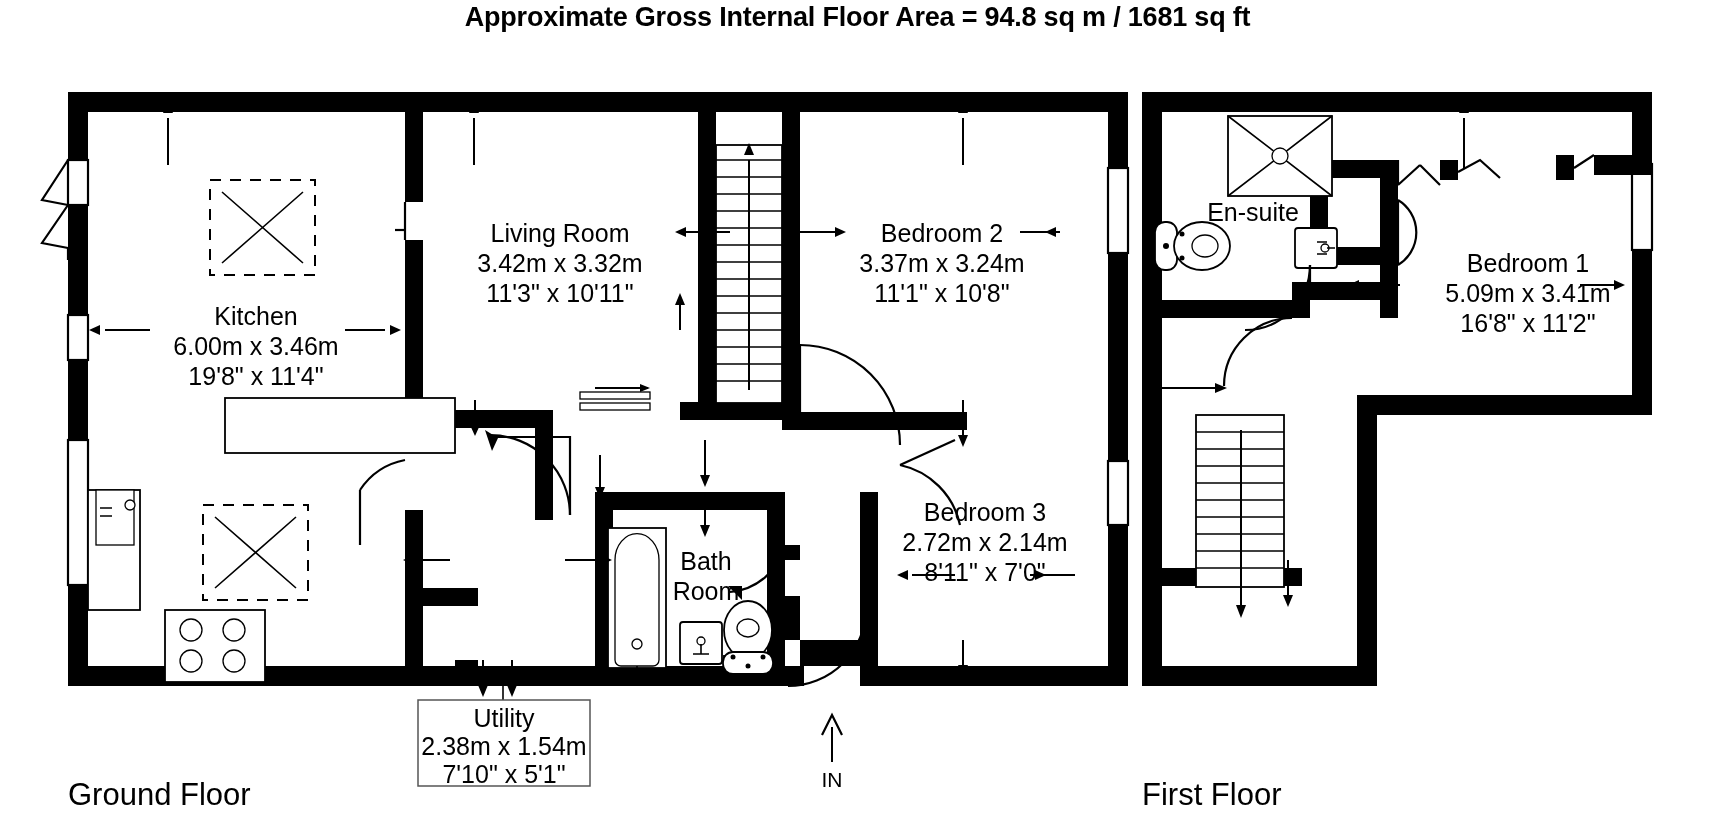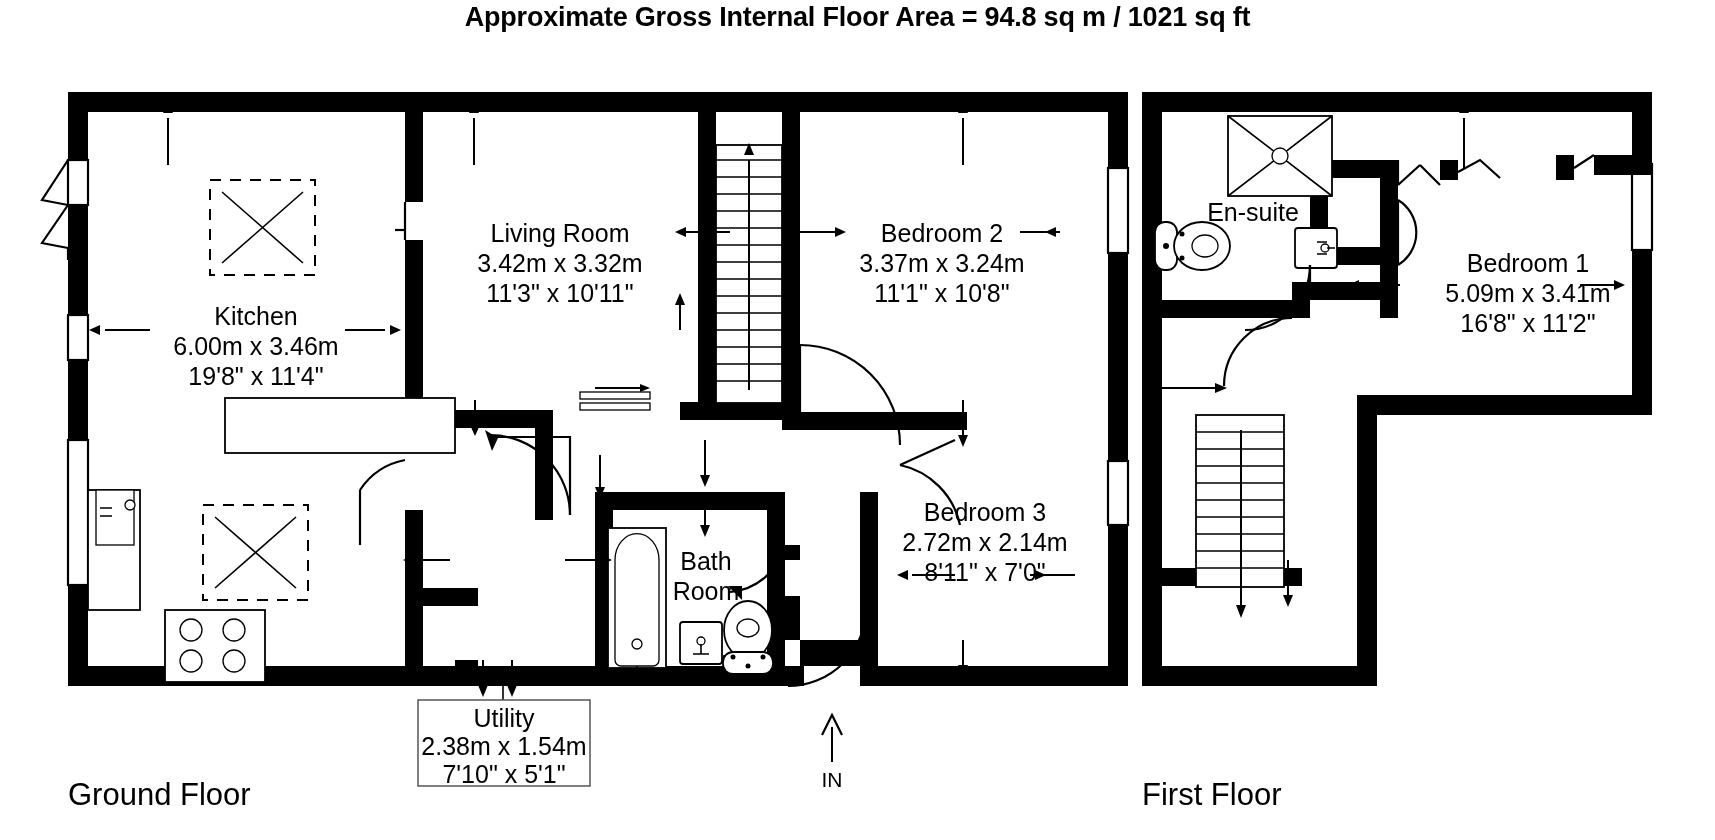--- a/index.html
+++ b/index.html
@@ -63,21 +63,21 @@
   .dashed { stroke: #000; stroke-width: 2; fill: none; stroke-dasharray: 11 9; }
   .arrowline { stroke: #000; stroke-width: 2; fill: none; }
   .utilbox { fill: #ffffff; stroke: #555; stroke-width: 1.5; }
   .window { fill: #ffffff; stroke: #000; stroke-width: 2.2; }
 </style>
 </head>
 <body>
 
 <div id="plan-root">
 
-  <div class="title">Approximate Gross Internal Floor Area  = 94.8 sq m  / 1021 sq ft</div>
+  <div class="title">Approximate Gross Internal Floor Area  = 94.8 sq m  / 1681 sq ft</div>
 
   <svg class="plan" width="1715" height="840" viewBox="0 0 1715 840">
 
     <g>
 
       <g class="wall">
 
         <rect x="68" y="92" width="1060" height="20"></rect>
 
         <rect x="68" y="666" width="720" height="20"></rect>

